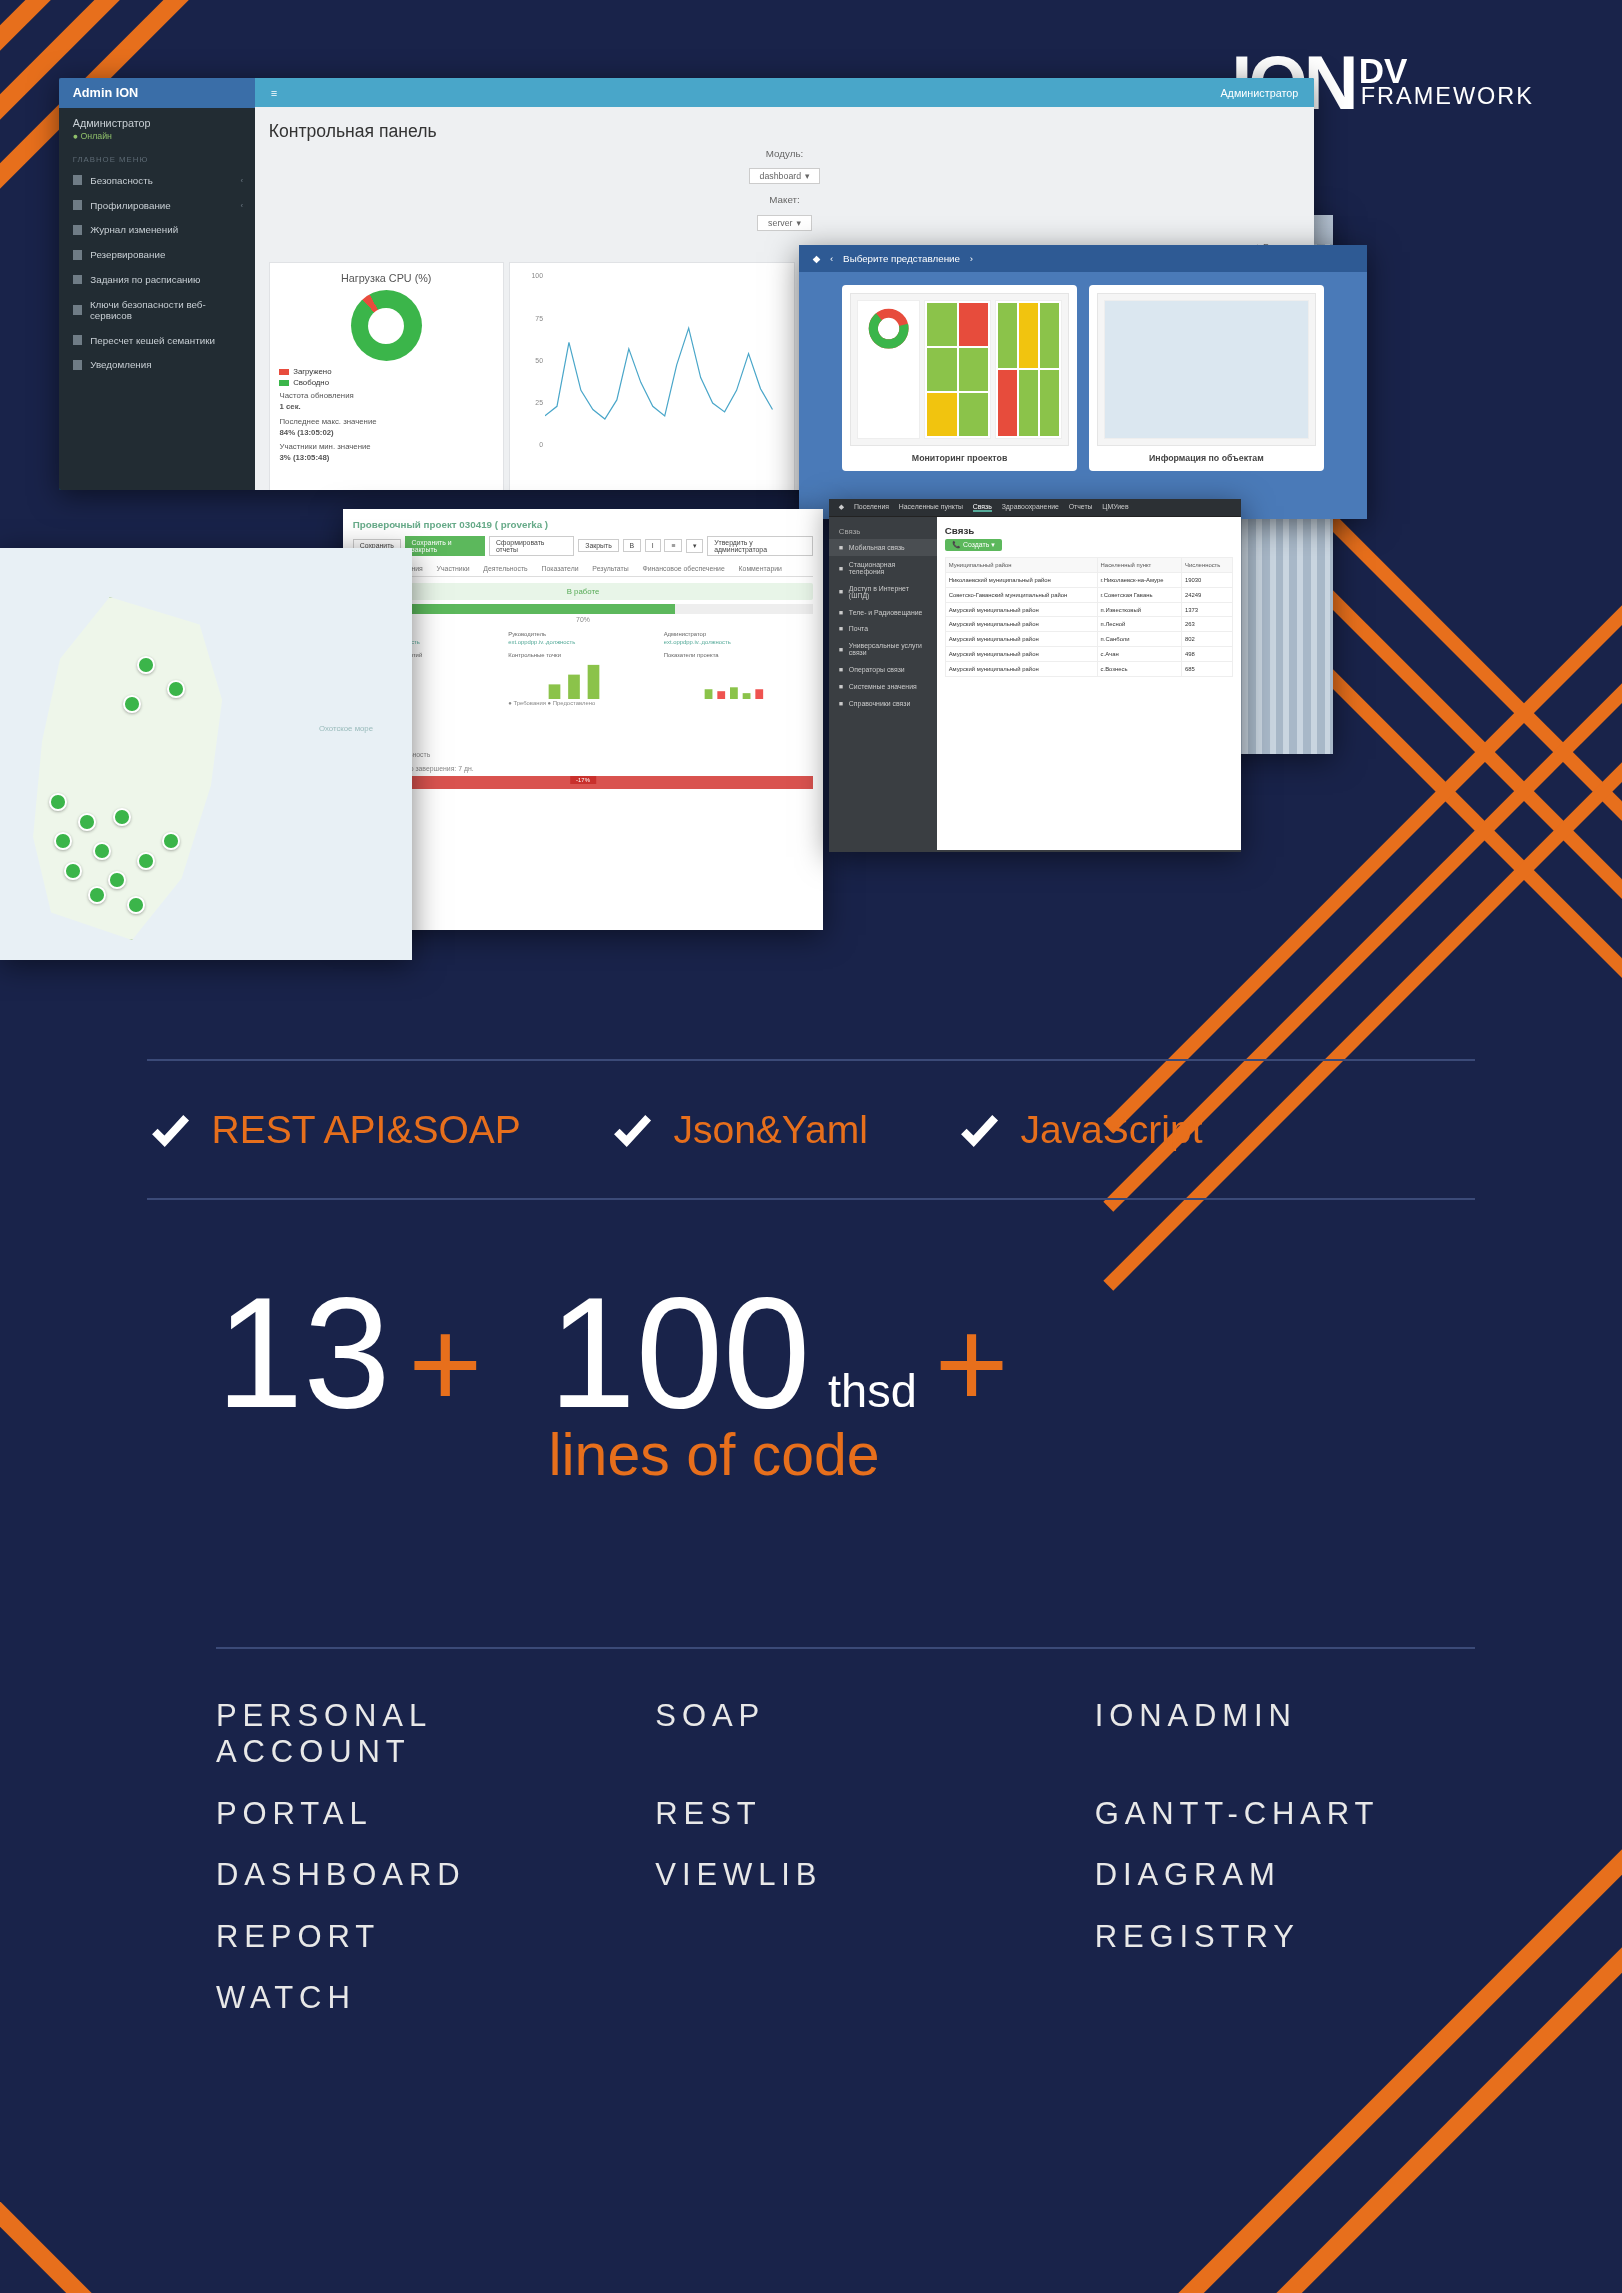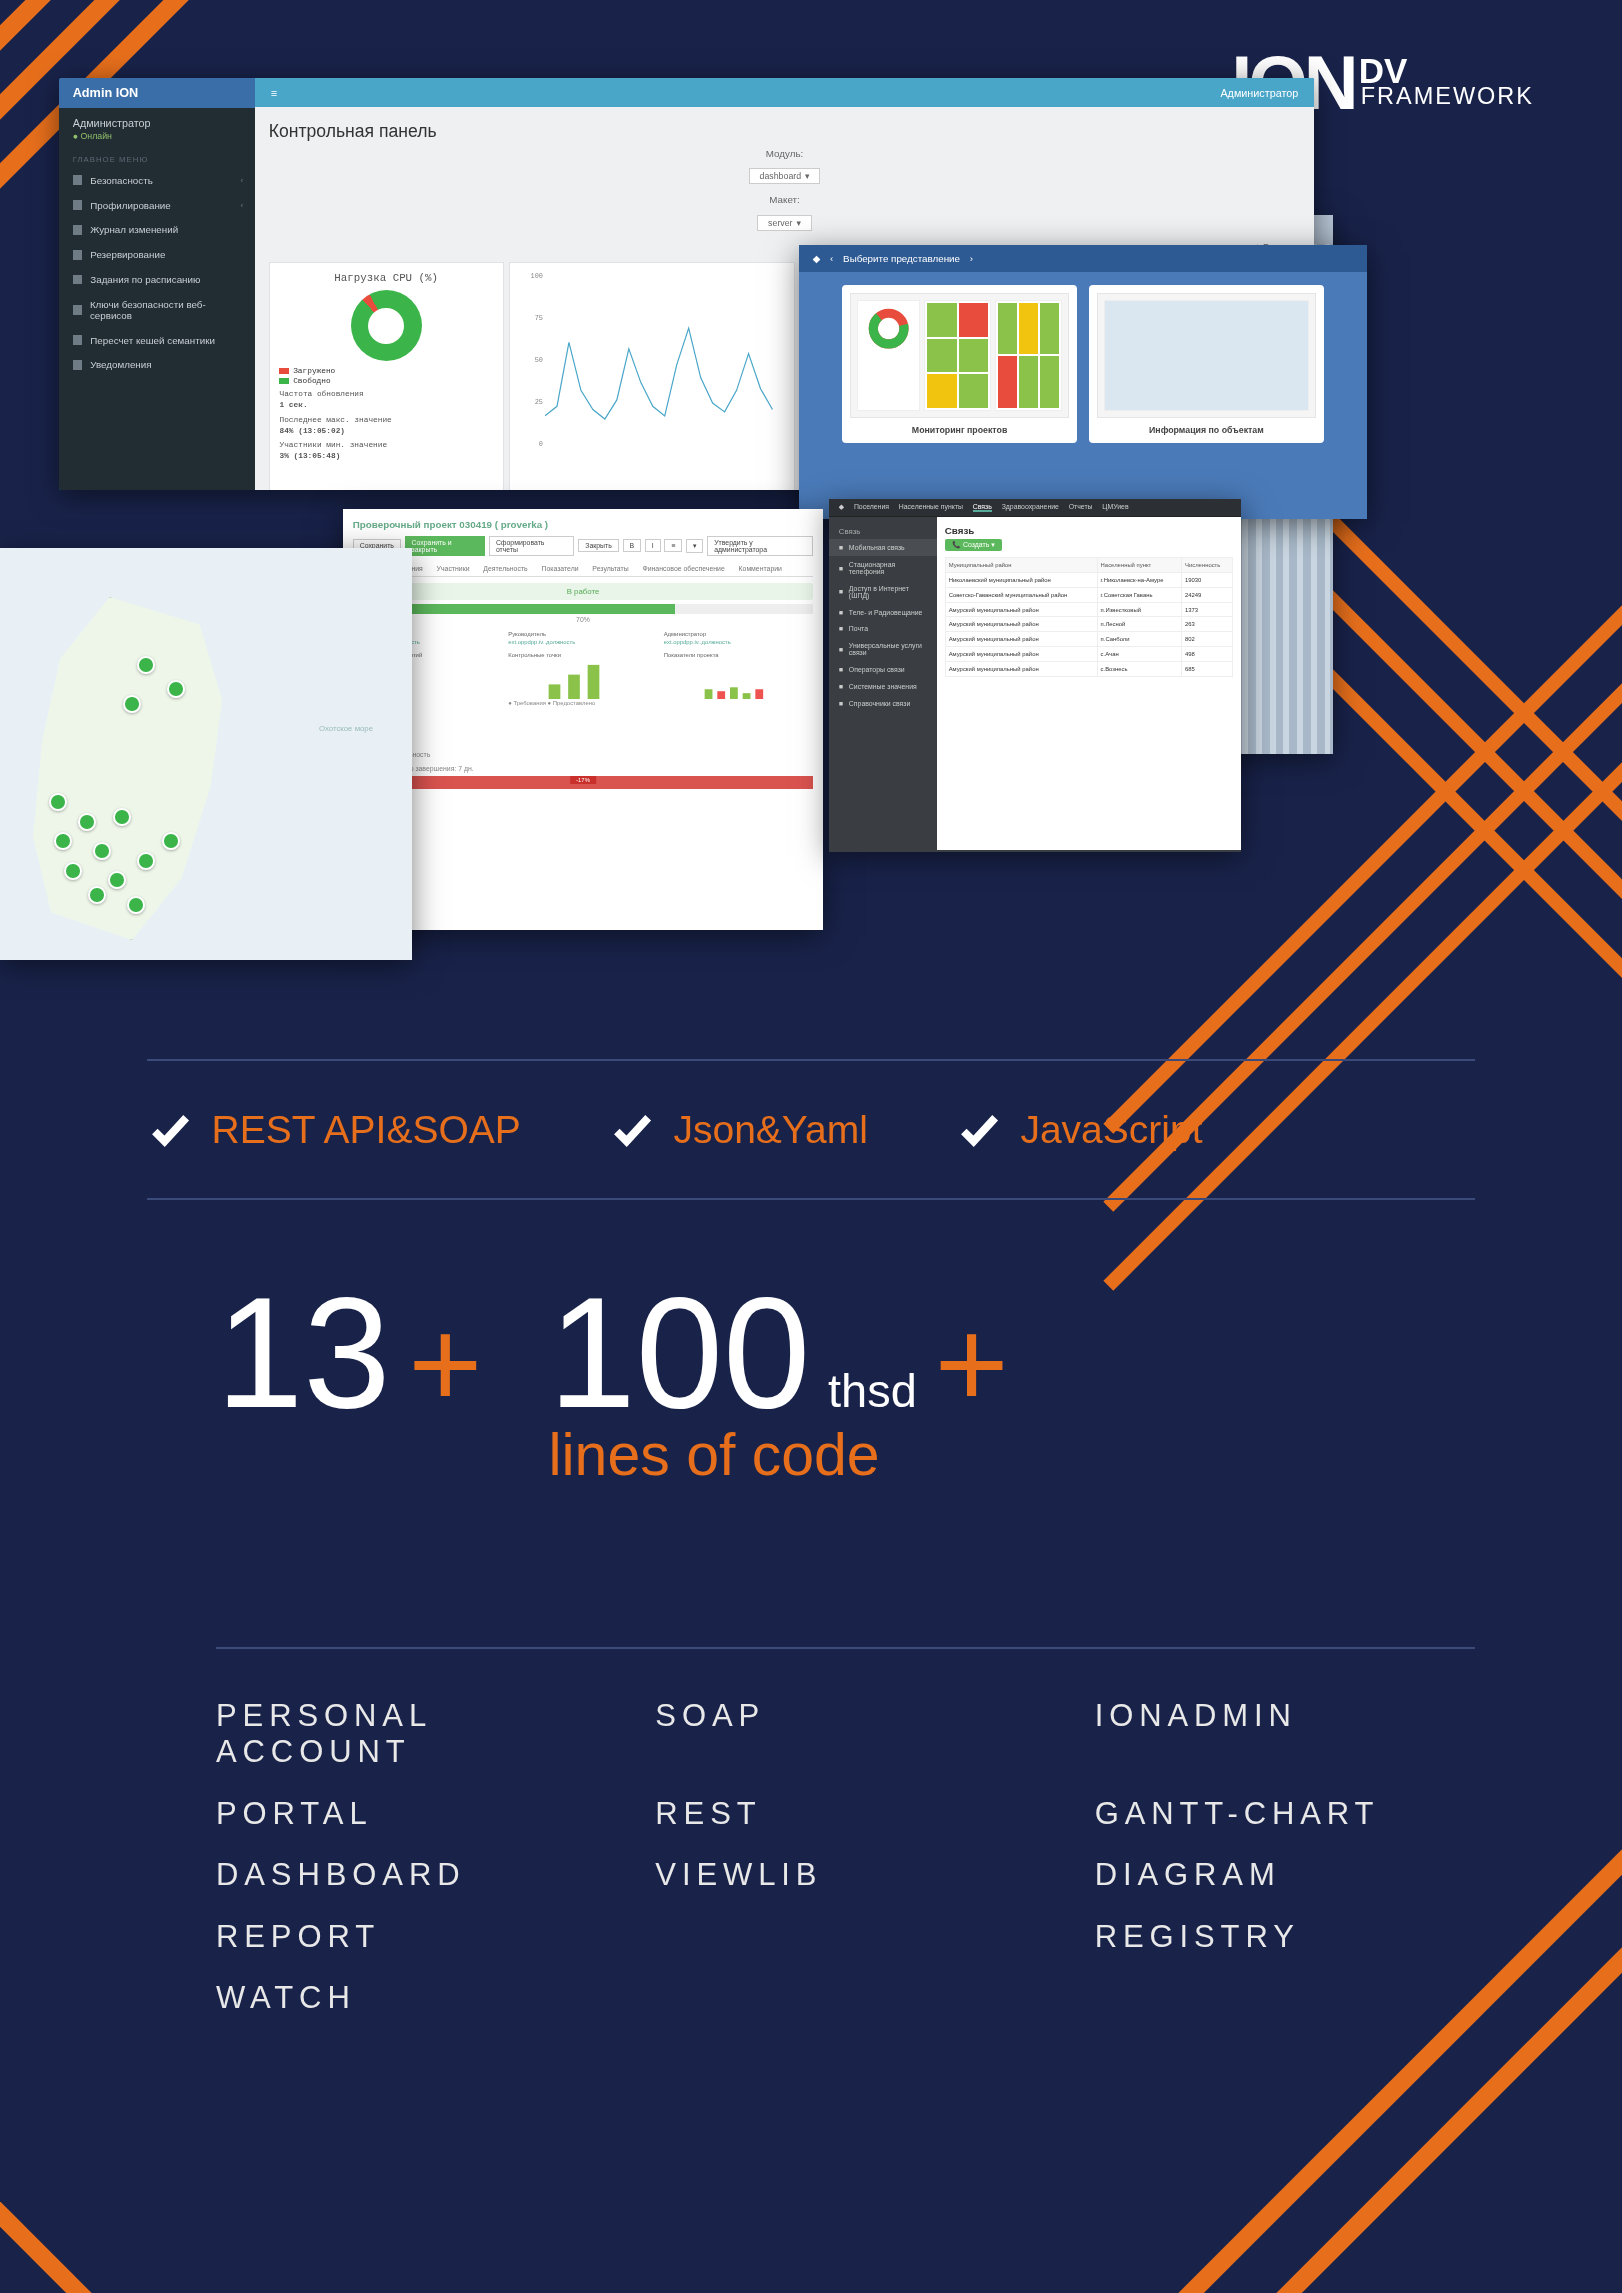--- a/index.html
+++ b/index.html
@@ -62,21 +62,21 @@
   .admin-side-user .online::before { content:"● "; }
   .admin-side-label { font-size:7.8px; letter-spacing:1px; padding:7.8px 13.7px 3.9px; color:#5e6b75; }
   .admin-side-item { padding:6.9px 13.7px; font-size:9.8px; display:flex; align-items:center; gap:7.8px; position:relative; }
   .admin-side-item .ic { width:9.8px; height:9.8px; background:#6f7c86; display:inline-block; }
   .admin-side-item .caret { position:absolute; right:11.8px; font-size:7.8px; color:#6f7c86; }
   .admin-top { position:absolute; left:196px; right:0; top:0; height:29px; background:#49a6c9; color:#fff; display:flex; align-items:center; justify-content:space-between; padding:0 15.7px; font-size:10.8px; }
   .admin-main { position:absolute; left:196px; right:0; top:29px; bottom:0; padding:13.7px; background:#eef0f2; }
   .admin-title { font-size:17.6px; color:#333; margin-bottom:5.9px; }
   .admin-crumbs { display:flex; gap:9.8px; align-items:center; font-size:9.8px; color:#666; margin-bottom:9.8px;flex-direction:column; }
   .admin-crumbs .sel { border:1px solid #ccc; padding:2px 9.8px; background:#fff; font-size:8.8px; display:inline-flex; align-items:center; gap:3.9px; }
-  .admin-row { display:flex; gap:5px;font-family:Liberation Mono, monospace; }
+  .admin-row { display:flex; gap:5px; }
   .admin-card { flex:1; background:#fff; border:1px solid #e0e2e5; padding:9.8px; position:relative; }
   .admin-card h4 { font-size:10.8px; color:#555; text-align:center; margin-bottom:5.9px; font-weight:500; }
   .admin-card.small { flex:0 0 235px; }
   .donut { width:71px; height:71px; border-radius:50%; background:conic-gradient(#3bb54a 0 88%, #e84c3d 88% 92%, #3bb54a 92% 100%); position:relative; margin:3.9px auto; }
   .donut::after { content:""; position:absolute; inset:17.6px; background:#fff; border-radius:50%; }
   .donut.orange { background:conic-gradient(#f39a1e 0 72%, #3498db 72% 100%); }
   .donut.yellow { background:conic-gradient(#f1c40f 0 60%, #3498db 60% 100%); }
   .legend-sm { font-size:7.8px; margin-top:5.9px; }
   .legend-sm div { display:flex; align-items:center; gap:3.9px; margin:2px 0; }
   .legend-sm .sw { width:9.8px; height:5.9px; display:inline-block; }
@@ -118,21 +118,21 @@
   .shot-dark .main h5 { font-size:9.8px; margin-bottom:3.9px; }
   .shot-dark .btn-create { background:#5cb85c; color:#fff; font-size:6.9px; padding:2px 7.8px; display:inline-block; border-radius:2px; margin-bottom:5.9px; }
   .shot-dark table { width:100%; border-collapse:collapse; font-size:5.9px; }
   .shot-dark th, .shot-dark td { border:1px solid #eee; padding:3.9px 2.9px; text-align:left; }
   .shot-dark th { background:#f8f8f8; color:#555; font-weight:500; }
 
   
   .shot-blue { position:absolute; top:167px; left:740px; width:568px; height:274px; background:#4a7ab8; box-shadow:0 5.9px 29px rgba(0,0,0,.5); color:#fff; font-size:8.8px; overflow:hidden; }
   .shot-blue .hdr { background:#2e5a94; padding:7.8px 13.7px; display:flex; align-items:center; gap:9.8px; font-size:9.8px; }
   .shot-blue .body { display:flex; gap:11.8px; padding:13.7px; justify-content:center; }
-  .blue-card { width:235px; height:158px; background:#fff; border-radius:3.9px; padding:7.8px; color:#444; display:flex; flex-direction:column; }
+  .blue-card { width:235px; height:186px; background:#fff; border-radius:3.9px; padding:7.8px; color:#444; display:flex; flex-direction:column; }
   .blue-card .preview { flex:1; background:#f5f5f5; border:1px solid #e5e5e5; display:flex; gap:3.9px; padding:5.9px; }
   .blue-card .preview .ch { flex:1; background:#fff; border:1px solid #eee; }
   .blue-card .preview .ch.grid { display:grid; grid-template-columns:1fr 1fr; gap:2px; padding:2px; }
   .blue-card .preview .ch.grid span { background:#8bc34a; }
   .blue-card .preview .ch.grid .r { background:#e74c3c; }
   .blue-card .preview .ch.grid .y { background:#f1c40f; }
   .blue-card .cap { text-align:center; font-size:8.8px; margin-top:7.8px; font-weight:600; }
 
   
   .shot-photo { position:absolute; top:137px; left:1019px; width:255px; height:539px; background:linear-gradient(#b8c6d6, #7e94aa); box-shadow:0 5.9px 29px rgba(0,0,0,.5); overflow:hidden; }

